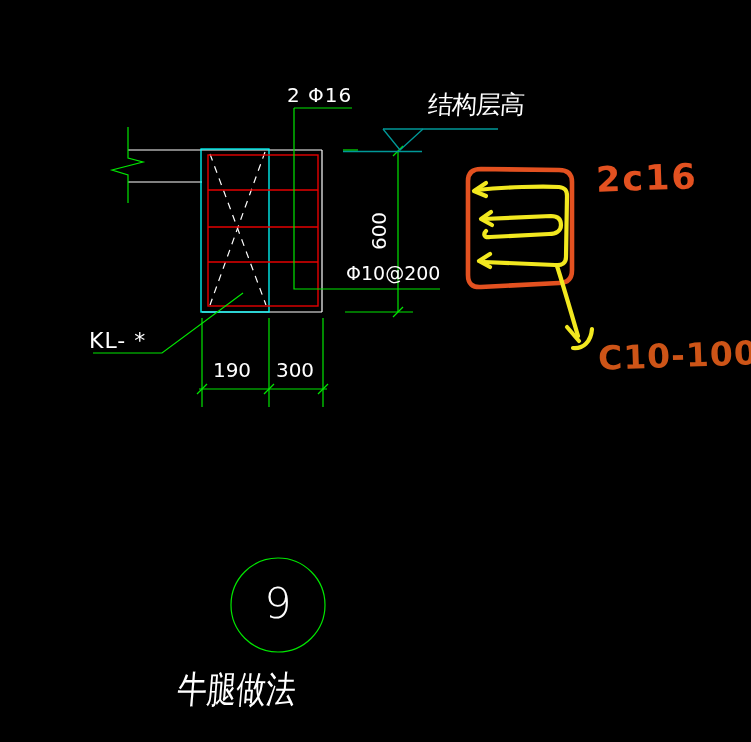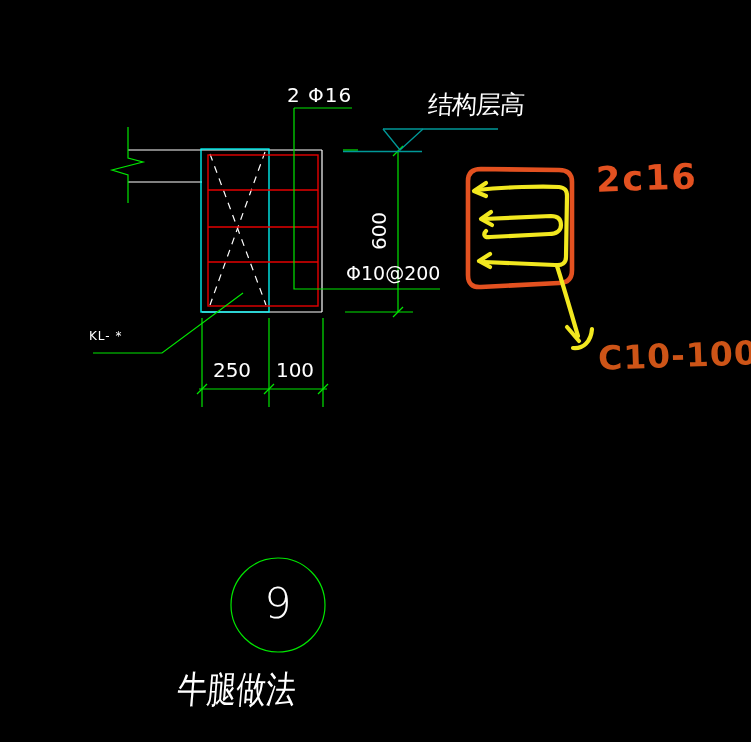--- a/index.html
+++ b/index.html
@@ -20,21 +20,21 @@
   .s-morange{stroke:var(--marker-orange,#e35120);stroke-width:4.6;fill:none;
              stroke-linecap:round;stroke-linejoin:round;}
   .s-myellow{stroke:var(--marker-yellow,#f2e81f);stroke-width:4.2;fill:none;
              stroke-linecap:round;stroke-linejoin:round;}
   .txt{position:absolute;color:var(--text-white,#fff);white-space:nowrap;line-height:1;}
   .cad{font-family:"DejaVu Sans", sans-serif;font-weight:400;}
   .t-rebar-top{left:287px;top:85px;font-size:20px;letter-spacing:1px;}
   .t-floor{left:429px;top:92px;font-size:25px;letter-spacing:-1px;transform:skewX(-4deg);transform-origin:left top;}
   .t-600{left:349px;top:221px;width:60px;text-align:center;font-size:20px;transform:rotate(-90deg);}
   .t-stirrup{left:346px;top:264px;font-size:19px;}
-  .t-kl{left:89px;top:330px;font-size:12px;letter-spacing:1px;}
+  .t-kl{left:89px;top:330px;font-size:22px;letter-spacing:1px;}
   .t-250{left:206px;top:360px;width:52px;text-align:center;font-size:20px;}
   .t-200{left:269px;top:360px;width:52px;text-align:center;font-size:20px;}
   .t-9{left:252px;top:582px;width:52px;text-align:center;font-size:43px;font-weight:300;}
   .t-title{left:179px;top:671px;font-size:37px;transform:scaleX(0.80) skewX(-6deg);transform-origin:left top;}
   .hand{font-family:"DejaVu Sans", sans-serif;font-weight:700;color:var(--marker-orange,#e35120);}
   .t-2c16{left:596px;top:161px;font-size:35px;transform:rotate(-2deg);letter-spacing:2px;}
   .t-c10{left:598px;top:339px;font-size:33px;color:var(--marker-orange-dark,#cd5417);transform:rotate(-2deg);letter-spacing:1px;}
 </style>
 </head>
 <body>
@@ -120,23 +120,23 @@
   <div class="txt cad t-rebar-top">2 Φ16</div>
 
   <div class="txt cad t-floor">结构层高</div>
 
   <div class="txt cad t-600">600</div>
 
   <div class="txt cad t-stirrup">Φ10@200</div>
 
   <div class="txt cad t-kl">KL- *</div>
 
-  <div class="txt cad t-250">250</div>
+  <div class="txt cad t-250">190</div>
 
-  <div class="txt cad t-200">100</div>
+  <div class="txt cad t-200">300</div>
 
   <div class="txt cad t-9">9</div>
 
   <div class="txt cad t-title">牛腿做法</div>
 
   <div class="txt hand t-2c16">2c16</div>
 
   <div class="txt hand t-c10">C10-100</div>
 
 </div>

